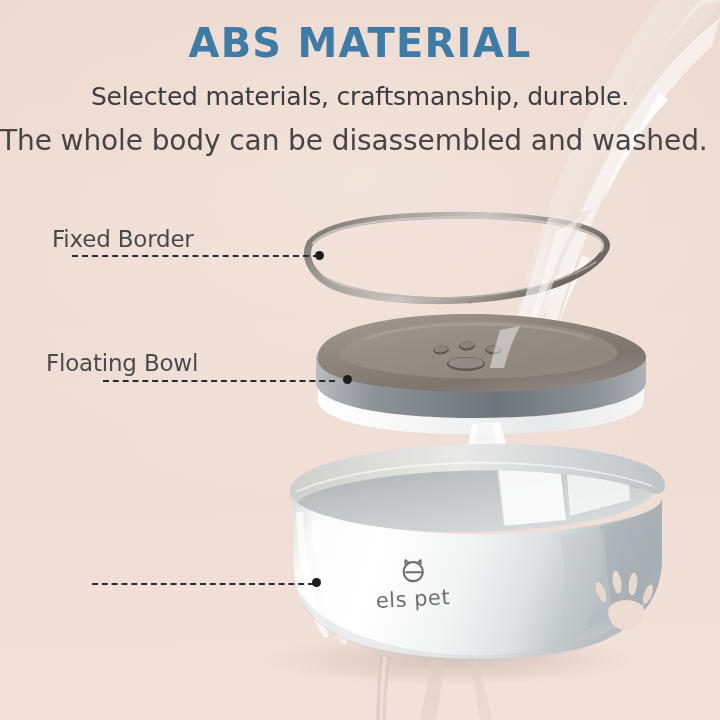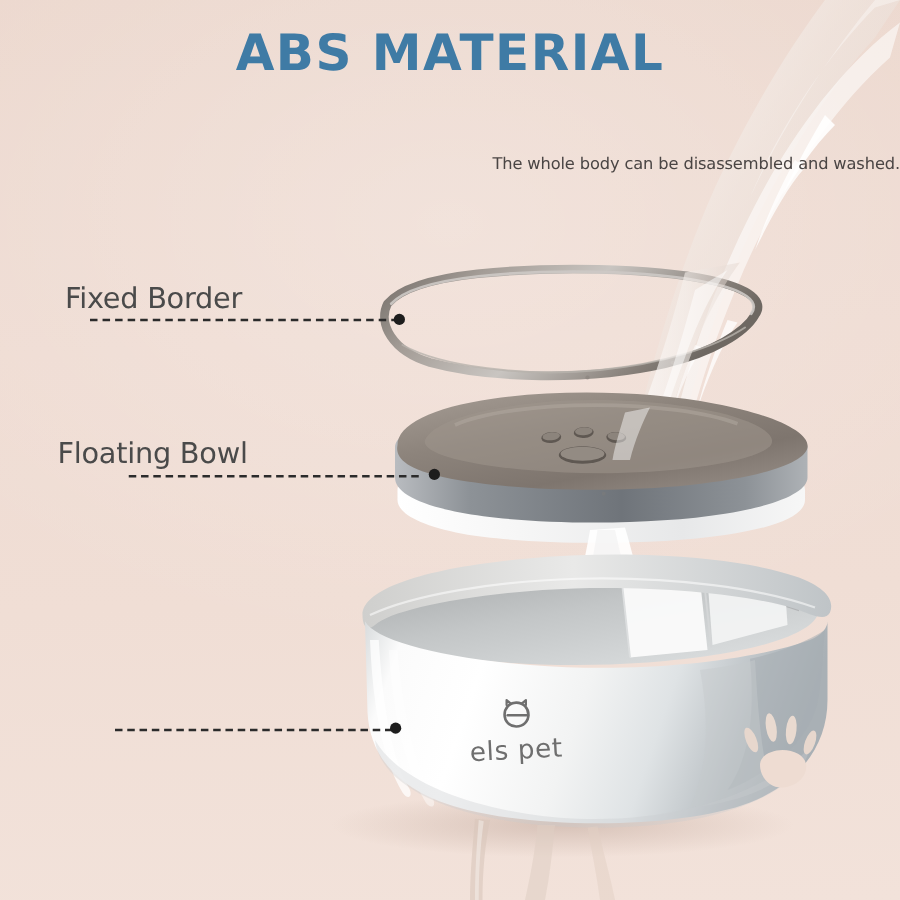--- a/index.html
+++ b/index.html
@@ -54,22 +54,22 @@
     font-size: 25px;
     color: #3c3c3c;
     font-family: "DejaVu Sans", sans-serif;
     letter-spacing: -0.2px;
   }
   .subtitle2 {
     position: absolute;
     left: 0;
     right: 0;
     top: 124px;
-    text-align: right;
-    font-size: 13px;
+    text-align: left;
+    font-size: 28px;
     color: #4a4544;
     font-family: "DejaVu Sans", sans-serif;
     letter-spacing: -0.1px;
   }
 
   
   .callout-label {
     position: absolute;
     font-size: 23px;
     color: #4a4a4a;
@@ -363,20 +363,21 @@
 
     <g>
       <path d="M 380 655 C 378 678 376 700 376 720 L 386 720 C 386 698 388 676 392 656 Z" fill="#d8c6bb" opacity="0.6"></path>
       <path d="M 383 656 C 381 680 380 700 380 720 L 383 720 C 383 700 384 678 387 657 Z" fill="#ffffff" opacity="0.35"></path>
       <path d="M 430 660 C 428 682 424 702 420 720 L 436 720 C 440 700 442 680 444 660 Z" fill="#dfcdc2" opacity="0.55"></path>
       <path d="M 470 662 C 474 684 478 704 480 720 L 492 720 C 488 700 482 680 478 661 Z" fill="#e1cfc4" opacity="0.5"></path>
     </g>
   </svg>
 
   <div class="title">ABS MATERIAL</div>
+  <div class="subtitle">Selected materials, craftsmanship, durable.</div>
   <div class="subtitle2">The whole body can be disassembled and washed.</div>
 
   <div class="callout-label" style="left:52px; top:226px;">Fixed Border</div>
   <div class="callout-line" style="left:72px; top:255px; width:247px;"></div>
   <div class="callout-dot" style="left:315px; top:251px;"></div>
 
   <div class="callout-label" style="left:46px; top:350px;">Floating Bowl</div>
   <div class="callout-line" style="left:103px; top:380px; width:232px;"></div>
   <div class="callout-dot" style="left:343px; top:375px;"></div>
 

